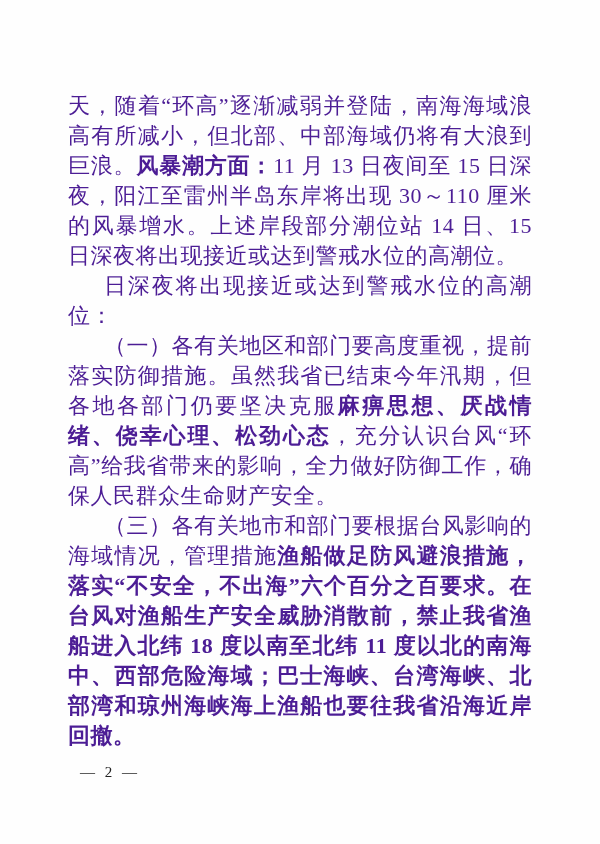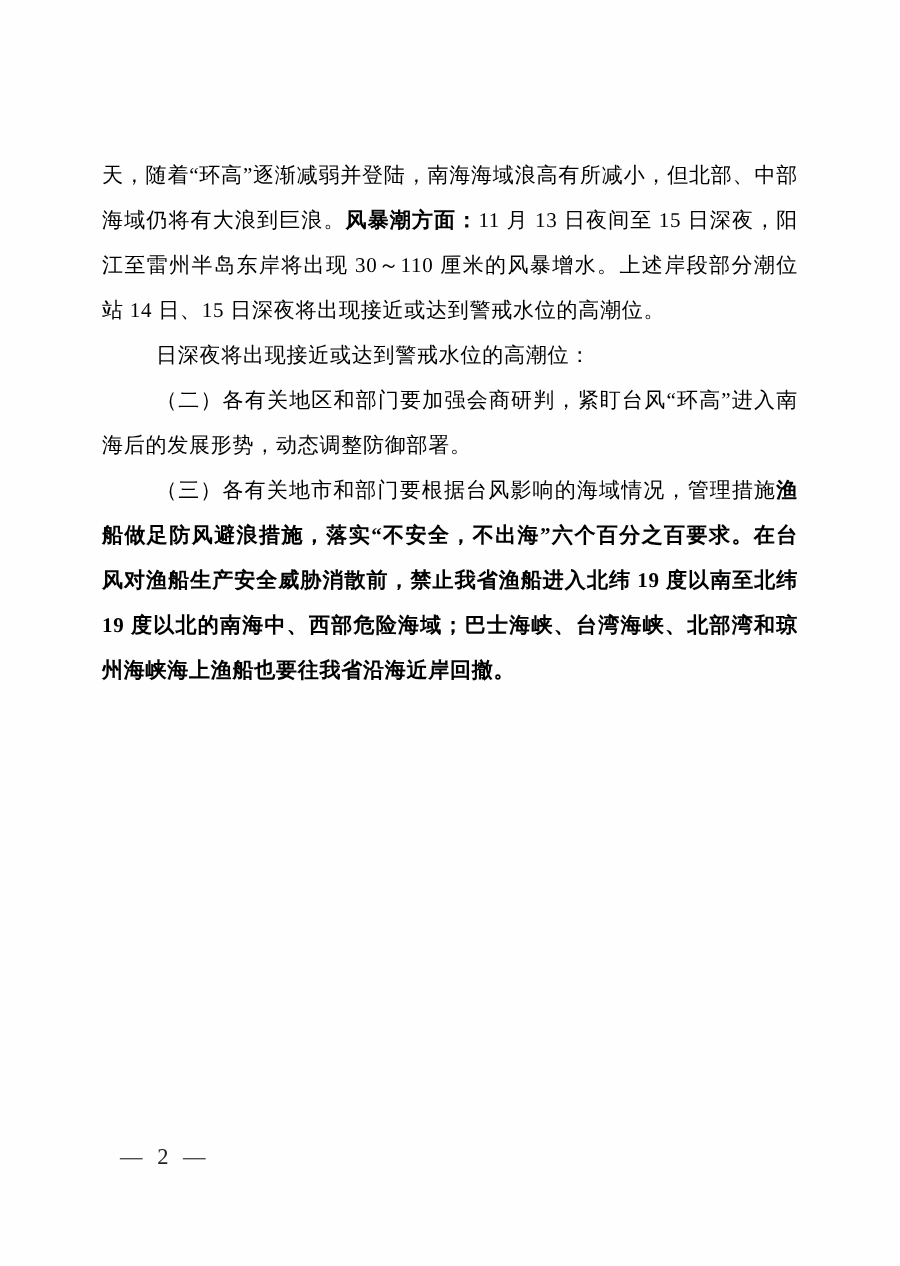--- a/index.html
+++ b/index.html
@@ -10,25 +10,25 @@
   .page {
     position: relative;
     width: 600px;
     height: 844px;
     background: #fefefe;
     overflow: hidden;
     font-family: "Liberation Serif", "DejaVu Serif", serif;
   }
   .doc-body {
     position: absolute;
-    top: 103px;
+    top: 91px;
     left: 68px;
     width: 464px;
-    color: #000000;
-    font-size: 14px;
+    color: #4c1d95;
+    font-size: 22px;
     line-height: 30px;
     text-align: justify;
     text-justify: inter-ideograph;
     letter-spacing: 0.5px;
   }
   .para {
     margin: 0;
   }
   .para.indent {
     text-indent: 36px;
@@ -45,17 +45,17 @@
     font-family: "Liberation Serif", "DejaVu Serif", serif;
   }
 </style>
 </head>
 <body>
 
 <div class="page">
   <div class="doc-body">
       <p class="para"><span class="run">天，随着“环高”逐渐减弱并登陆，南海海域浪高有所减小，但北部、中部海域仍将有大浪到巨浪。</span><span class="run bold">风暴潮方面：</span><span class="run">11 月 13 日夜间至 15 日深夜，阳江至雷州半岛东岸将出现 30～110 厘米的风暴增水。上述岸段部分潮位站 14 日、15 日深夜将出现接近或达到警戒水位的高潮位。</span></p>
       <p class="para indent"><span class="run">日深夜将出现接近或达到警戒水位的高潮位：</span></p>
-      <p class="para indent"><span class="run">（二）各有关地区和部门要加强会商研判，紧盯台风“环高”进入南海后的发展形势，动态调整防御部署。</span></p>
-      <p class="para indent"><span class="run">（三）各有关地市和部门要根据台风影响的海域情况，管理措施</span><span class="run bold">渔船做足防风避浪措施，落实“不安全，不出海”六个百分之百要求。在台风对渔船生产安全威胁消散前，禁止我省渔船进入北纬 19 度以南至北纬 19 度以北的南海中、西部危险海域；巴士海峡、台湾海峡、北部湾和琼州海峡海上渔船也要往我省沿海近岸回撤。</span></p>
+      <p class="para indent"><span class="run">（一）各有关地区和部门要高度重视，提前落实防御措施。虽然我省已结束今年汛期，但各地各部门仍要坚决克服</span><span class="run bold">麻痹思想、厌战情绪、侥幸心理、松劲心态</span><span class="run">，充分认识台风“环高”给我省带来的影响，全力做好防御工作，确保人民群众生命财产安全。</span></p>
+      <p class="para indent"><span class="run">（三）各有关地市和部门要根据台风影响的海域情况，管理措施</span><span class="run bold">渔船做足防风避浪措施，落实“不安全，不出海”六个百分之百要求。在台风对渔船生产安全威胁消散前，禁止我省渔船进入北纬 18 度以南至北纬 11 度以北的南海中、西部危险海域；巴士海峡、台湾海峡、北部湾和琼州海峡海上渔船也要往我省沿海近岸回撤。</span></p>
     </div>
   <div class="page-number">— 2 —</div>
 </div>
 
 </body></html>

